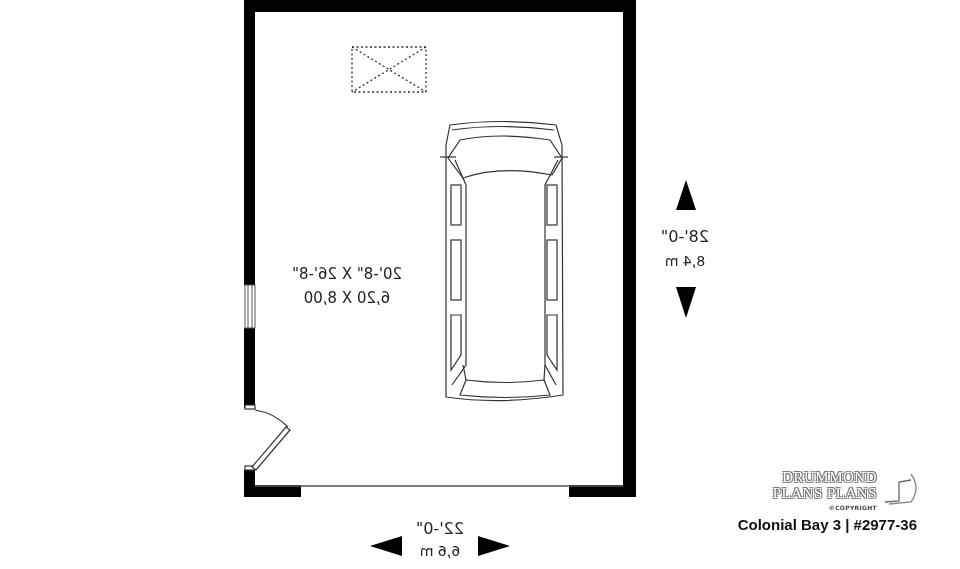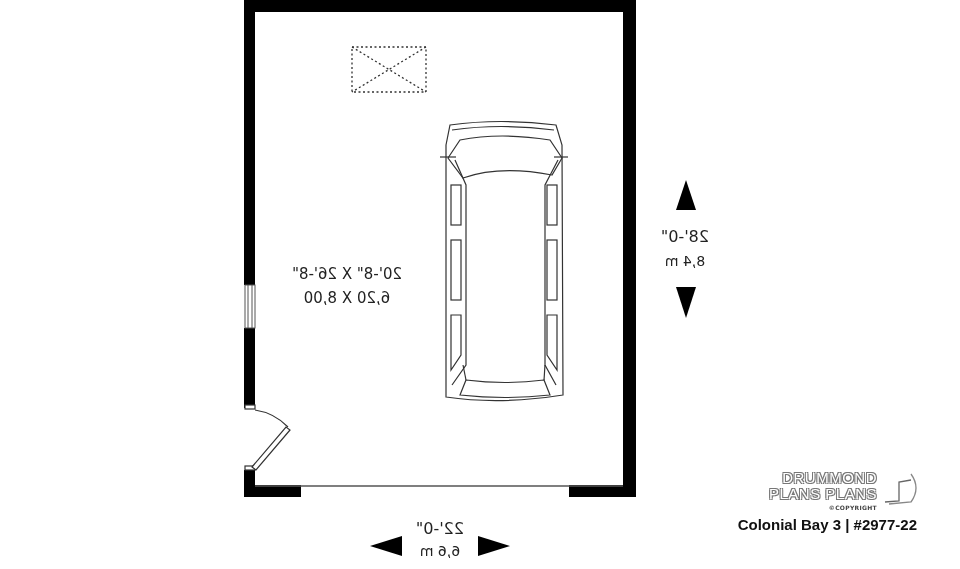--- a/index.html
+++ b/index.html
@@ -5,21 +5,21 @@
   html, body { margin: 0; padding: 0; background: #ffffff; }
   body { width: 960px; height: 569px; position: relative; overflow: hidden;
          font-family: "DejaVu Sans", sans-serif; }
   #plan { position: absolute; left: 0; top: 0; }
   .mirror { position: absolute; transform: scaleX(-1); color: #222; text-align: center;
             font-family: "DejaVu Sans", sans-serif; white-space: nowrap; }
   #room-label { left: 272px; top: 262px; width: 150px; font-size: 15px; line-height: 24px; }
   #dim-right { left: 645px; top: 225px; width: 80px; font-size: 16px; line-height: 24px; }
   #dim-bottom { left: 395px; top: 518px; width: 90px; font-size: 16px; line-height: 22px; }
   #logo { position: absolute; left: 715px; top: 468px; width: 210px; height: 70px; }
-  #logo .brand1, #logo .brand2 { position: absolute; right: 48px; font-family: Liberation Sans, sans-serif;
+  #logo .brand1, #logo .brand2 { position: absolute; right: 48px; font-family: Liberation Serif, serif;
             font-size: 15px; letter-spacing: 0.5px; color: #fff;
             text-shadow: -1px -1px 0 #777, 1px -1px 0 #777, -1px 1px 0 #777, 1px 1px 0 #777; line-height: 15px; }
   #logo .brand1 { top: 2px; }
   #logo .brand2 { top: 18px; }
   #logo .copy { position: absolute; right: 48px; top: 36px; font-size: 6px; color: #444; font-weight: bold;
             letter-spacing: 0.3px; }
   #logo .plan-name { position: absolute; right: 8px; top: 48px; font-family: "Liberation Sans", sans-serif;
             font-weight: bold; font-size: 15px; color: #111; }
   #logo svg { position: absolute; right: 4px; top: 0; }
 </style>
@@ -105,14 +105,14 @@
 </div>
 
 <div id="logo">
   <div class="brand1">DRUMMOND</div>
   <div class="brand2">PLANS PLANS</div>
   <div class="copy">©COPYRIGHT</div>
   <svg width="40" height="40" viewBox="0 0 40 40">
     <path d="M4 34 L18 33 L18 14 L30 12" stroke="#666" stroke-width="1.3" fill="none"></path>
     <path d="M30 6 Q40 20 30 34 L8 36" stroke="#888" stroke-width="1.3" fill="none"></path>
   </svg>
-  <div class="plan-name">Colonial Bay 3 | #2977-22</div>
+  <div class="plan-name">Colonial Bay 3 | #2977-36</div>
 </div>
 
 </body></html>

